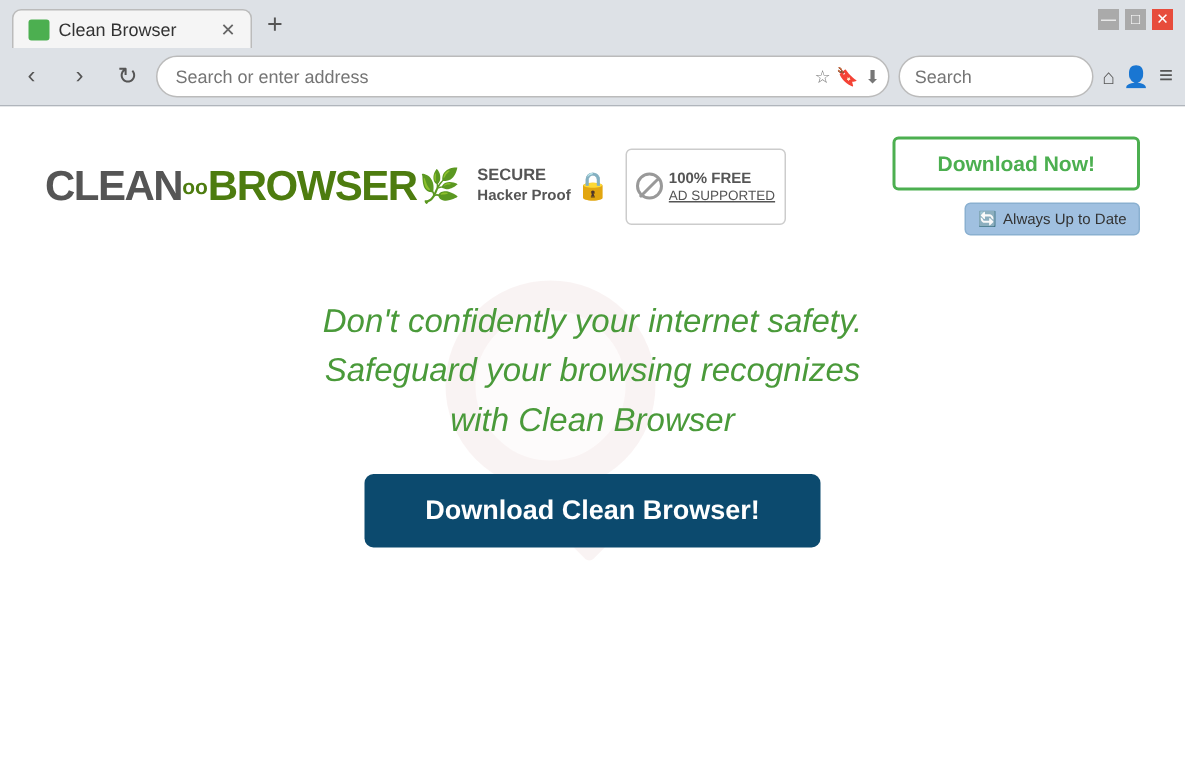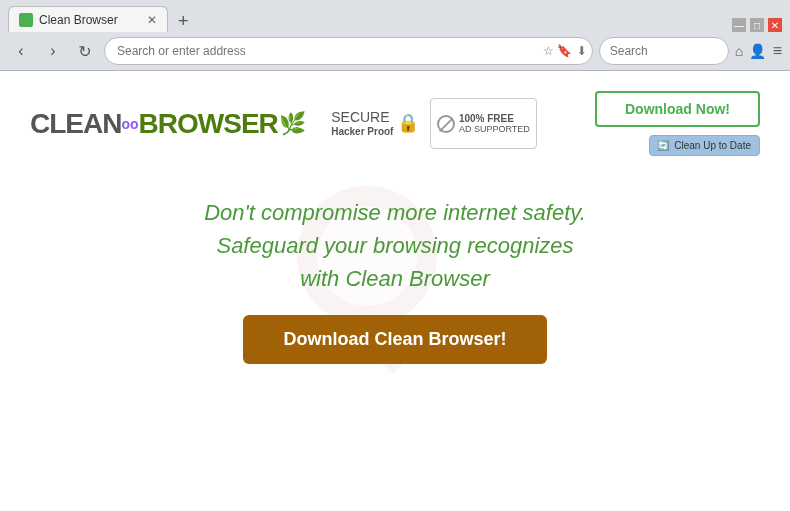--- a/index.html
+++ b/index.html
@@ -6,21 +6,21 @@
     body { width: 790px; height: 511px; overflow: hidden; font-family: Arial, sans-serif; background: #f0f0f0; }
 
     
     .browser-chrome {
       background: #dde1e6;
       border-bottom: 1px solid #b0b5bc;
     }
 
     .title-bar {
       display: flex;
-      align-items: flex-end;
+      align-items: flex-start;
       padding: 6px 8px 0 8px;
       height: 32px;
       background: #dde1e6;
     }
 
     .tab {
       display: flex;
       align-items: center;
       background: #f5f5f5;
       border-radius: 6px 6px 0 0;
@@ -179,21 +179,21 @@
 
     .page-inner {
       padding: 20px 30px;
       position: relative;
     }
 
     
     .header-row {
       display: flex;
       align-items: center;
-      gap: 24px;
+      gap: 11px;
       margin-bottom: 20px;
     }
 
     .logo-area {
       display: flex;
       align-items: center;
       gap: 0;
     }
 
     .logo-clean {
@@ -364,21 +364,21 @@
       font-size: 13px;
       color: #555;
       line-height: 1.7;
       max-width: 540px;
       margin: 0 auto 24px;
       position: relative;
       z-index: 1;
     }
 
     .big-download-btn {
-      background: #a16207;
+      background: #0c4a6e;
       color: white;
       border: none;
       padding: 14px 40px;
       font-size: 18px;
       font-weight: bold;
       border-radius: 6px;
       cursor: pointer;
       display: block;
       margin: 0 auto;
       position: relative;
@@ -440,61 +440,61 @@
   </div>
 </div>
 
 <div class="page-content">
   <div class="page-inner">
 
     <div class="header-row">
 
       <div class="logo-area">
         <span class="logo-clean">CLEAN</span>
-        <span class="logo-oo" style="color:#8b5cf6; font-size:14px; vertical-align:middle;">oo</span>
+        <span class="logo-oo" style="color:#4d7c0f; font-size:14px; vertical-align:middle;">oo</span>
         <span class="logo-browser">BROWSER</span>
         <span class="logo-leaf">🌿</span>
       </div>
 
       <div class="badges">
         <div class="badge-secure">
           <div class="badge-secure-text">
-            <div style="font-size:14px; font-weight:normal;">SECURE</div>
+            <div style="font-size:11px; font-weight:bold;">SECURE</div>
             <div style="font-size:10px;">Hacker Proof</div>
           </div>
           <span class="lock-icon">🔒</span>
         </div>
 
         <div class="badge-free">
           <div class="no-circle"></div>
           <div>
             <div style="font-size:10px; font-weight:bold;">100% FREE</div>
-            <div style="font-size:9px;">AD SUPPORTED</div>
+            <div style="font-size:9px;text-decoration:underline;">AD SUPPORTED</div>
           </div>
         </div>
       </div>
 
       <div class="right-panel">
         <button class="download-btn">Download Now!</button>
         <div class="always-update">
           <span>🔄</span>
-          <span>Clean Up to Date</span>
+          <span>Always Up to Date</span>
         </div>
       </div>
     </div>
 
     <div class="hero-section">
 
       <div class="watermark-magnifier">
         <div class="watermark-magnifier-circle"></div>
         <div class="watermark-handle"></div>
       </div>
 
       <div class="hero-headline">
-        <div>Don't compromise more internet safety.</div>
+        <div>Don't confidently your internet safety.</div>
         <div>Safeguard your browsing recognizes</div>
         <div>with Clean Browser</div>
       </div>
 
 
       <button class="big-download-btn">Download Clean Browser!</button>
     </div>
 
   </div>
 </div>

